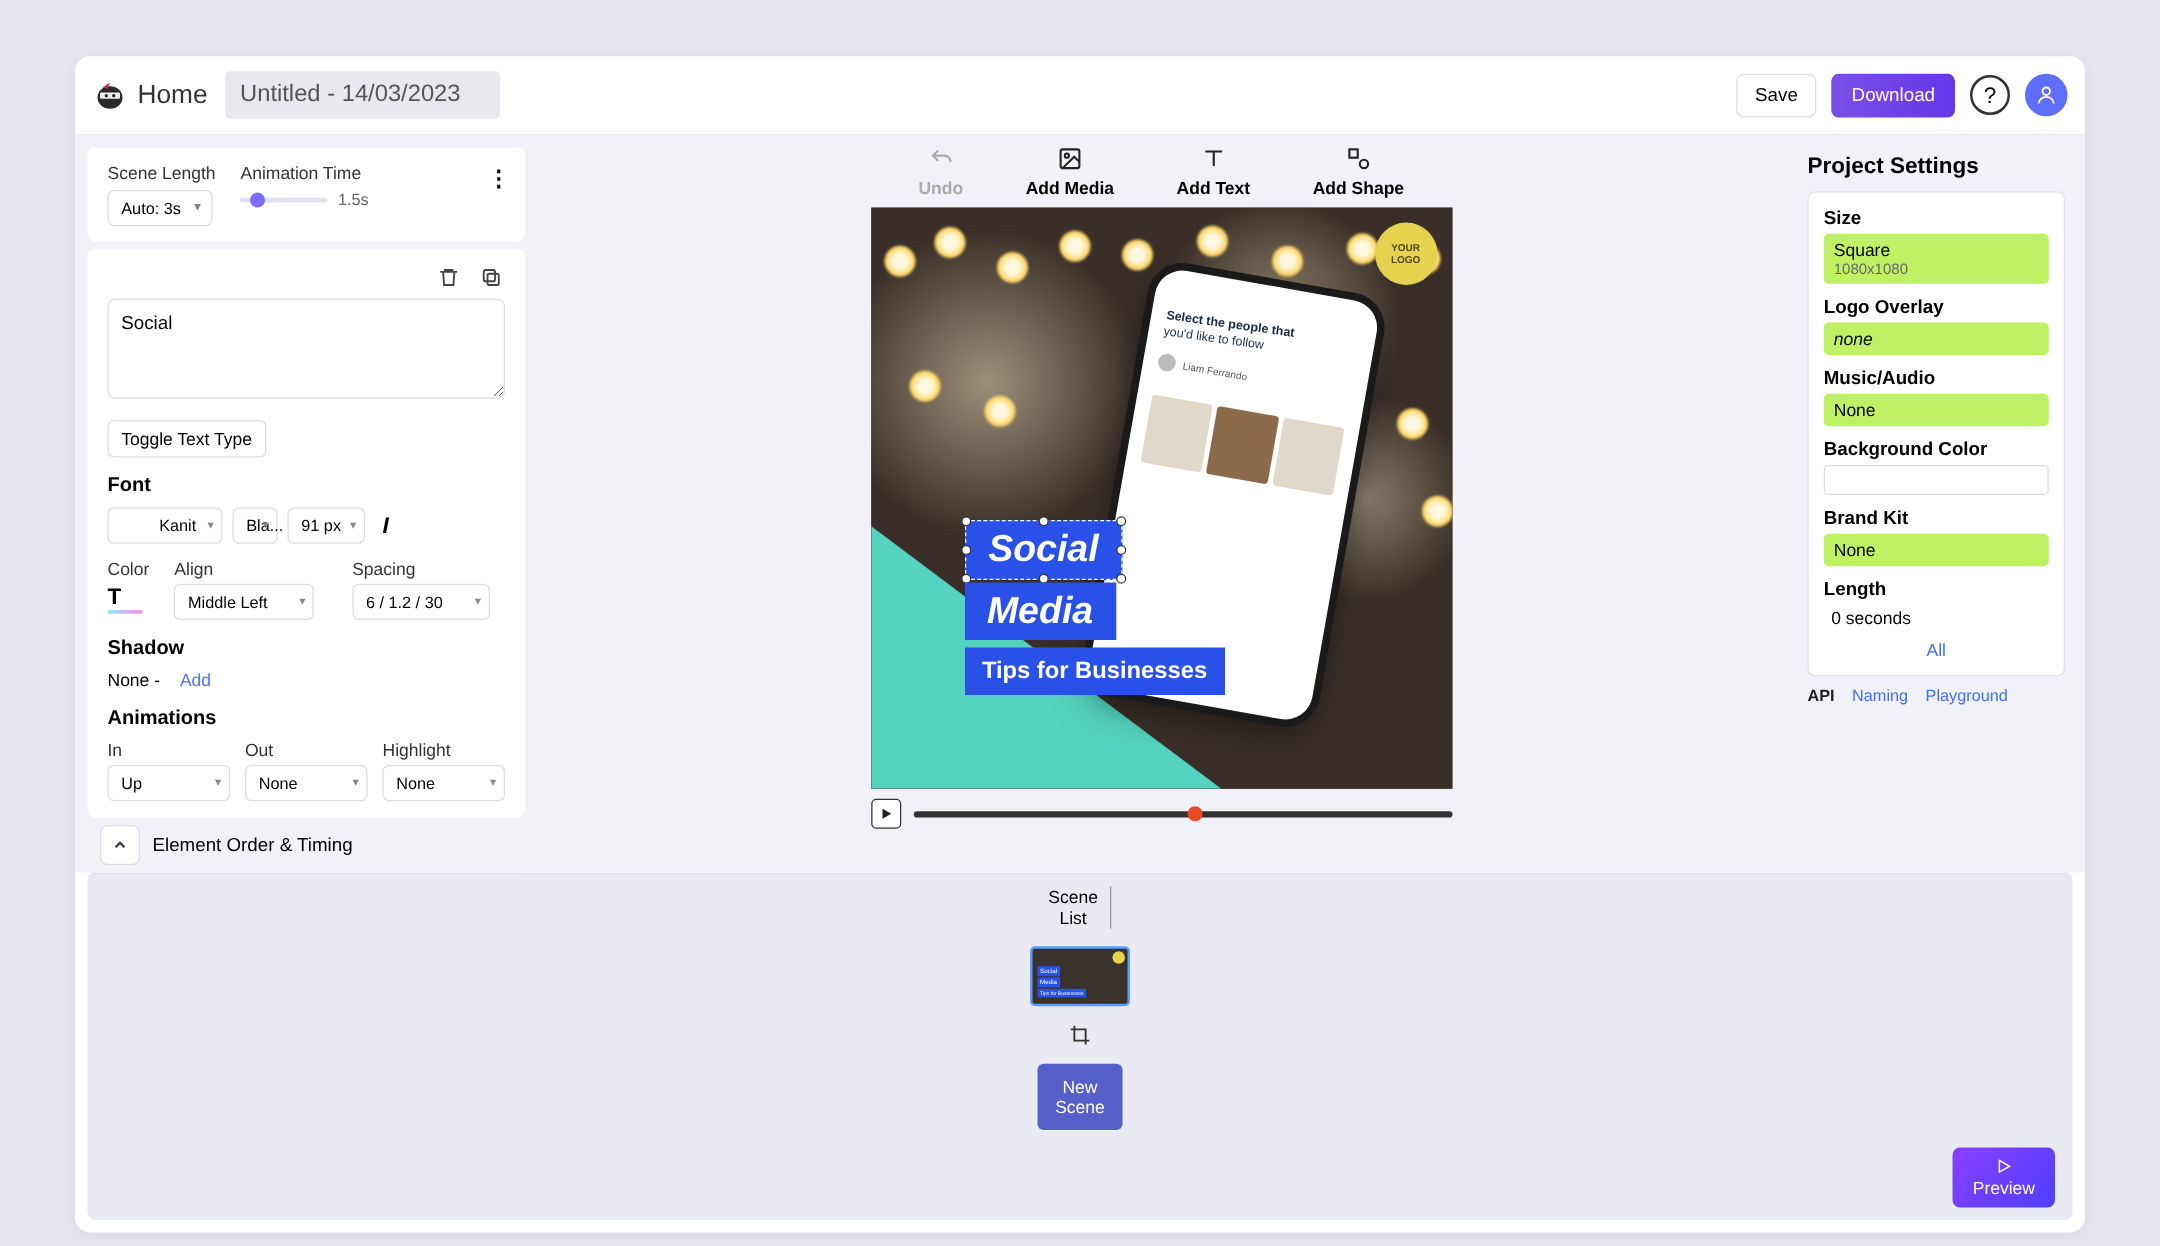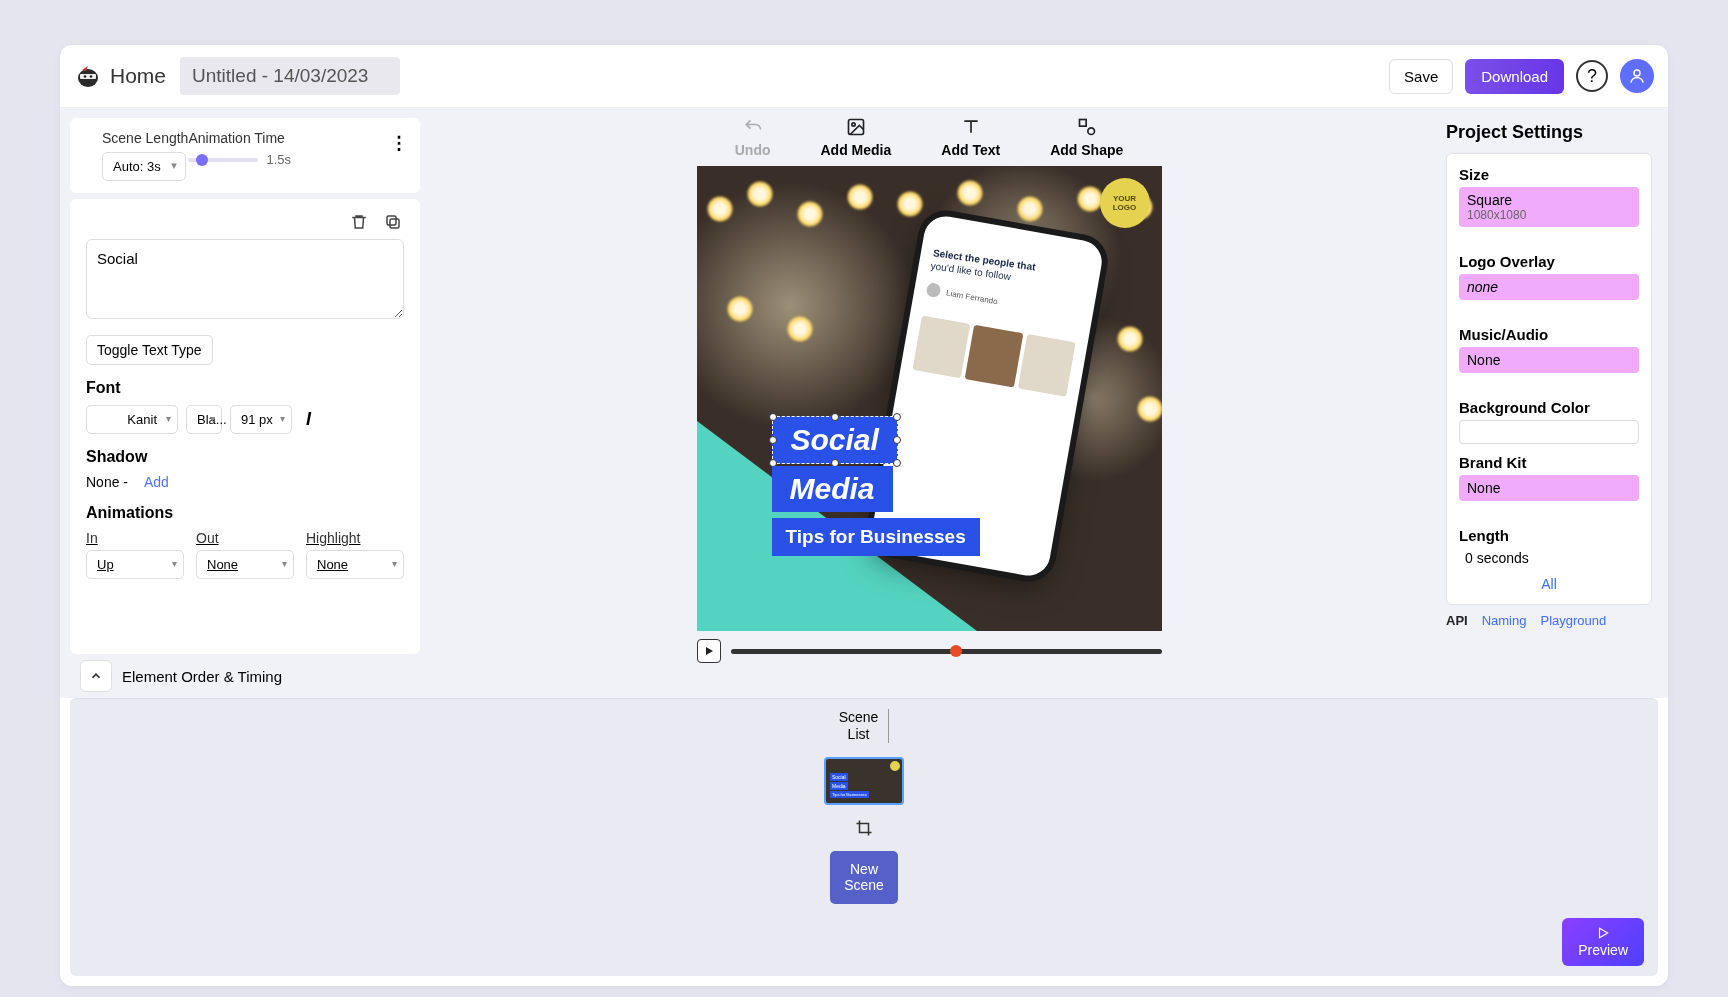--- a/index.html
+++ b/index.html
@@ -9,21 +9,21 @@
 .ninja-icon { width: 28px; height: 28px; margin-right: 8px; position: relative; }
 .home-link { font-size: 21px; color: #333; margin-right: 14px; cursor: pointer; }
 .title-input { background: #e8e8ee; border: none; padding: 8px 12px; font-size: 19px; border-radius: 4px; color: #555; width: 220px; }
 .header-right { margin-left: auto; display: flex; align-items: center; gap: 12px; }
 .save-btn { background: #fff; border: 1px solid #ddd; border-radius: 6px; padding: 8px 14px; font-size: 15px; cursor: pointer; }
 .download-btn { background: linear-gradient(90deg,#7b4fe8,#6636e8); color: #fff; border: none; border-radius: 6px; padding: 9px 16px; font-size: 15px; cursor: pointer; }
 .help-btn { width: 32px; height: 32px; border: 2px solid #333; border-radius: 50%; display: flex; align-items: center; justify-content: center; font-size: 18px; cursor: pointer; background: #fff; }
 .user-btn { width: 34px; height: 34px; border-radius: 50%; background: #5f6eff; display: flex; align-items: center; justify-content: center; cursor: pointer; }
 .main { display: flex; background: #f1f1f8; height: 590px; }
 .left-panel { width: 360px; padding: 10px 0 0 10px; display:flex; flex-direction:column; }
-.scene-card { background: #fff; border-radius: 6px; padding: 12px 32px; margin-bottom: 6px; display:flex; align-items:flex-start; position:relative; }
+.scene-card { background: #fff; border-radius: 6px; padding: 12px 16px; margin-bottom: 6px; display:flex; gap:20px; align-items:flex-start; position:relative; }
 .scene-len-label { font-size: 14px; color: #333; margin-bottom: 6px; display:block; }
 .scene-dropdown { border:1px solid #ddd; border-radius:5px; padding:6px 24px 6px 10px; font-size:13px; background:#fff; cursor:pointer; position:relative; display:inline-block; }
 .scene-dropdown::after { content:'▾'; position:absolute; right:8px; top:6px; font-size:11px; color:#888; }
 .anim-time-row { display:flex; align-items:center; gap:8px; }
 .slider-track { width:70px; height:4px; background:#e0e0f0; border-radius:2px; position:relative; }
 .slider-thumb { position:absolute; left:8px; top:-4px; width:12px; height:12px; border-radius:50%; background:#7b6eff; }
 .anim-time-val { font-size:13px; color:#666; }
 .scene-more { position:absolute; right:12px; top:14px; cursor:pointer; font-size:18px; font-weight:bold; }
 .editor-card { background:#fff; border-radius:6px; flex:1; overflow-y:auto; padding:12px 16px; position:relative; }
 .editor-card::-webkit-scrollbar { width:10px; }
@@ -37,21 +37,21 @@
 .dropdown { border:1px solid #ddd; border-radius:5px; padding:6px 20px 6px 10px; font-size:13px; background:#fff; cursor:pointer; position:relative; }
 .dropdown::after { content:'▾'; position:absolute; right:6px; top:7px; font-size:10px; color:#888; }
 .italic-btn { font-style:italic; font-weight:bold; font-size:18px; cursor:pointer; padding:0 6px; }
 .sub-label { font-size:14px; color:#333; margin:12px 0 4px; }
 .row2 { display:flex; gap:20px; }
 .color-swatch { width:28px; height:22px; position:relative; cursor:pointer; }
 .color-swatch-t { font-weight:bold; font-size:18px; }
 .color-underline { position:absolute; bottom:-2px; left:0; width:100%; height:3px; background:linear-gradient(90deg,#8ef,#f8e); border-radius:2px; }
 .shadow-none { font-size:14px; }
 .add-link { color:#4f72ff; cursor:pointer; font-size:14px;margin-left:12px; }
-.anim-row { display:flex; gap:12px;text-decoration:underline; }
+.anim-row { display:flex; gap:12px; }
 .anim-col { flex:1; }
 .anim-col .dropdown { width:100%; }
 .element-order-bar { background:#f1f1f8; padding:6px 10px; display:flex; align-items:center; gap:10px; }
 .collapse-btn { width:32px; height:32px; border:1px solid #ddd; border-radius:6px; background:#fff; display:flex; align-items:center; justify-content:center; cursor:pointer; }
 .center-panel { flex:1; display:flex; flex-direction:column; align-items:center; padding:8px 0 0; }
 .toolbar { display:flex; gap:50px; margin-bottom:8px; }
 .tool-item { display:flex; flex-direction:column; align-items:center; gap:4px; cursor:pointer; font-size:14px; font-weight:600; }
 .tool-item.disabled { color:#aaa; }
 .tool-icon { width:22px; height:22px; display:flex; align-items:center; justify-content:center; }
 .canvas { width:465px; height:465px; background:#3d332e; position:relative; overflow:hidden; }
@@ -75,21 +75,21 @@
 .tb2 { top:300px; background:#2951e8; color:#fff; font-weight:900; font-size:30px; font-style:italic; padding:6px 18px; }
 .tb3 { top:352px; background:#2951e8; color:#fff; font-weight:700; font-size:19px; padding:8px 14px; }
 .timeline-row { display:flex; align-items:center; gap:10px; width:465px; margin-top:8px; }
 .play-btn { width:24px; height:24px; border:1px solid #333; border-radius:4px; display:flex; align-items:center; justify-content:center; cursor:pointer; background:#fff; }
 .timeline { flex:1; height:5px; background:#333; border-radius:3px; position:relative; }
 .playhead { position:absolute; left:51%; top:-4px; width:12px; height:12px; border-radius:50%; background:#e84a25; }
 .right-panel { width:230px; padding:14px 16px 8px 8px; }
 .right-title { font-size:18px; font-weight:600; margin-bottom:10px; }
 .settings-card { background:#fff; border:1px solid #e0e0ea; border-radius:6px; padding:12px; }
 .setting-label { font-weight:600; font-size:15px; margin-bottom:4px; }
-.setting-val { background:#f0abfc; border-radius:4px; padding:5px 8px; font-size:14px; margin-bottom:26px; cursor:pointer; }
+.setting-val { background:#bef264; border-radius:4px; padding:5px 8px; font-size:14px; margin-bottom:10px; cursor:pointer; }
 .setting-val.italic { font-style:italic; }
 .setting-sub { font-size:12px; color:#666; margin-top:-8px; }
 .bg-color-box { background:#fff; border:1px solid #ddd; border-radius:4px; height:24px; width:100%; margin-bottom:10px; cursor:pointer; }
 .all-link { color:#3f6fff; text-align:center; display:block; font-size:14px; cursor:pointer; }
 .right-links { display:flex; gap:14px; font-size:13px; margin-top:8px; }
 .right-links .bold { font-weight:700; color:#222; cursor:pointer; }
 .right-links .link { color:#3f6fff; cursor:pointer; }
 .footer { background:#eaeaf2; padding:10px 14px; display:flex; align-items:center; gap:14px; border-top:1px solid #e0e0ea; margin:0 10px 10px; border-radius:6px;flex-direction:column; }
 .scene-list-label { font-size:14px; text-align:center; line-height:1.2; padding-right:10px; border-right:1px solid #999; }
 .scene-thumb { width:80px; height:48px; border:2px solid #5a9eff; border-radius:4px; background:#3a332b; position:relative; overflow:hidden; cursor:pointer; }
@@ -168,20 +168,34 @@
         <button class="toggle-btn">Toggle Text Type</button>
 
         <div class="section-label">Font</div>
         <div class="font-row">
           <div class="dropdown" style="width:92px">Kanit</div>
           <div class="dropdown" style="width:36px">Bla...</div>
           <div class="dropdown" style="width:62px"><span>91</span>&nbsp;<span>px</span></div>
           <div class="italic-btn">I</div>
         </div>
 
+        <div class="row2">
+          <div>
+            <div class="sub-label">Color</div>
+            <div class="color-swatch"><span class="color-swatch-t">T</span><div class="color-underline"></div></div>
+          </div>
+          <div style="flex:1">
+            <div class="sub-label">Align</div>
+            <div class="dropdown" style="width:112px">Middle Left</div>
+          </div>
+          <div style="flex:1">
+            <div class="sub-label">Spacing</div>
+            <div class="dropdown" style="width:110px">6 / 1.2 / 30</div>
+          </div>
+        </div>
 
         <div class="section-label">Shadow</div>
         <div class="shadow-none"><span>None - </span><span class="add-link">Add</span></div>
 
         <div class="section-label">Animations</div>
         <div class="anim-row">
           <div class="anim-col">
             <div class="sub-label" style="margin-top:0">In</div>
             <div class="dropdown">Up</div>
           </div>

